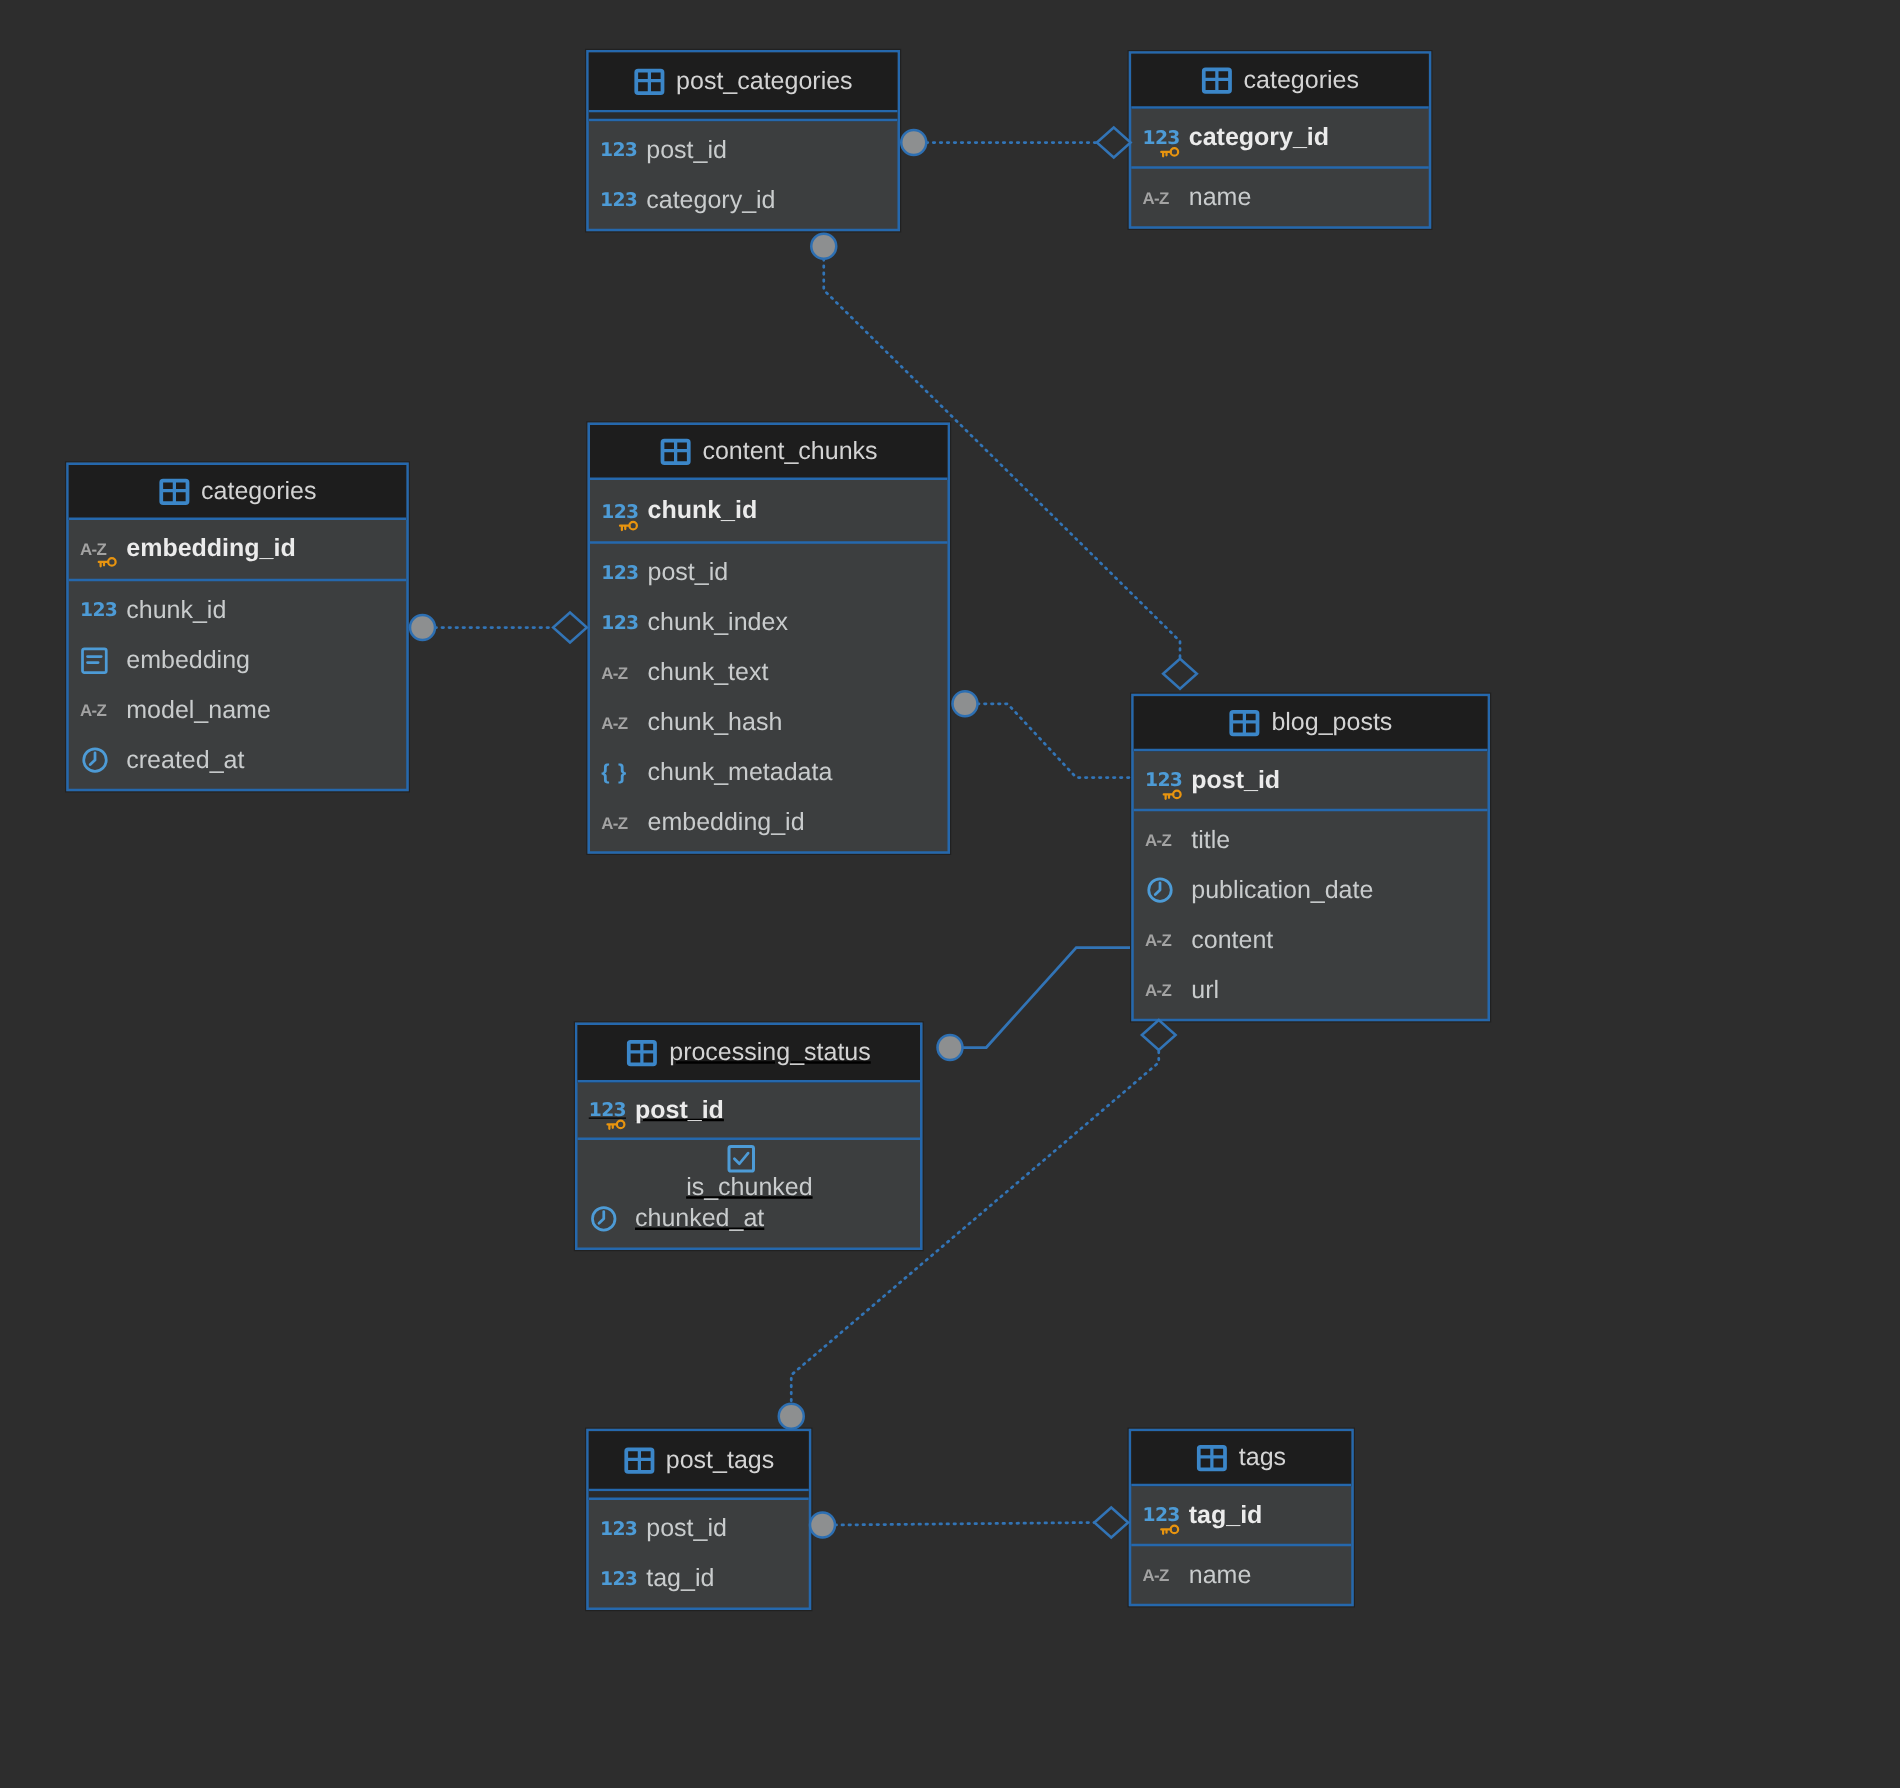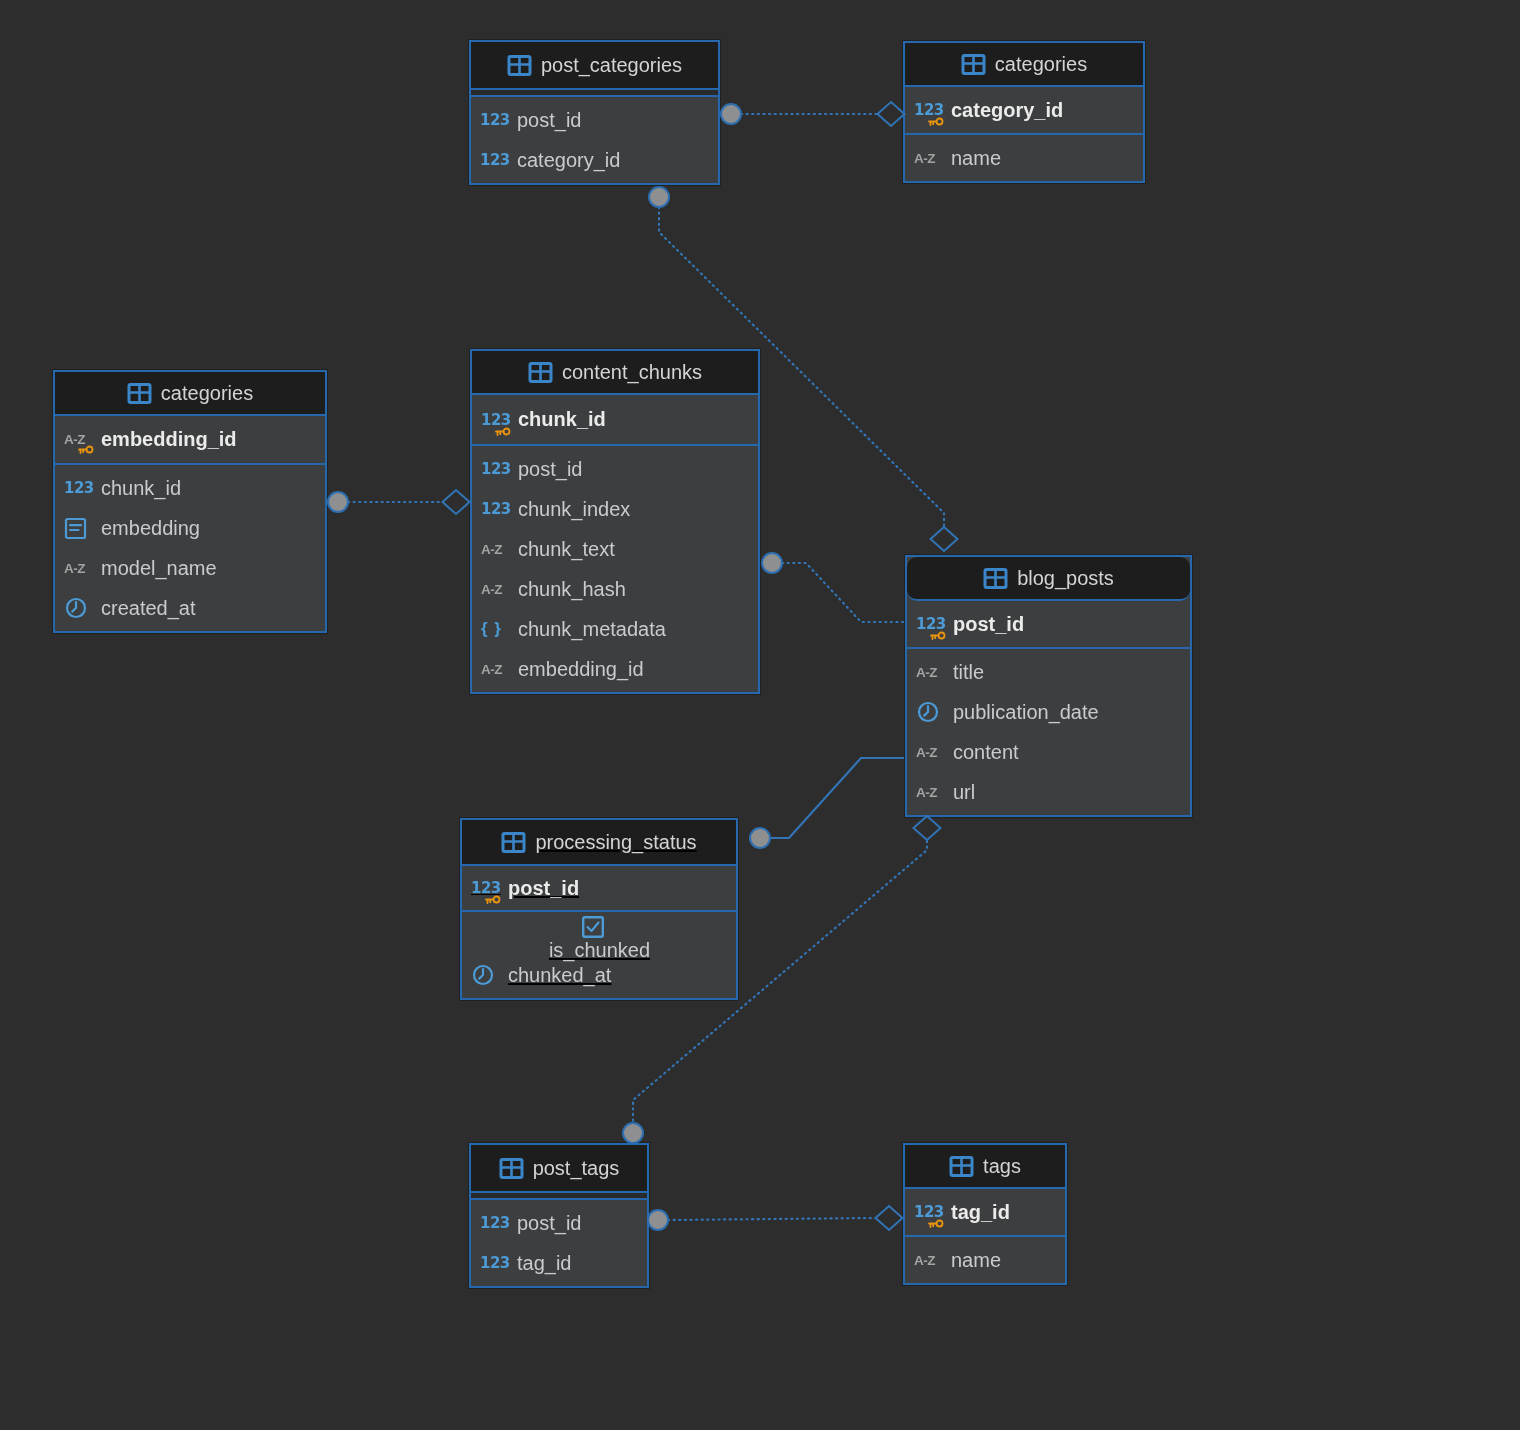--- a/index.html
+++ b/index.html
@@ -101,21 +101,21 @@
       </div>
       <div class="tbl-body" style="padding: 0px;">
         <div class="col-row" style="height: 46px;">
           <span class="type-icon">
             <span class="glyph-az">A-Z</span>
           </span>
           <span class="col-name">name</span>
         </div>
       </div>
     </div>
-    <div class="tbl" style="left: 470px; top: 349px; width: 290px;">
+    <div class="tbl" style="left: 470px; top: 338px; width: 290px;">
       <div class="tbl-header" style="height: 42px;">
         <span class="tbl-icon">
           <svg width="25" height="23" viewBox="0 0 25 23" fill="none">
             <rect x="2" y="2.5" width="21" height="18" rx="1.5" stroke="#3b86c8" stroke-width="3"></rect>
             <path d="M2.5 10.5 H22.5 M12.5 3 V20" stroke="#3b86c8" stroke-width="2.6"></path>
           </svg>
         </span>
         <span class="tbl-title">content_chunks</span>
       </div>
       <div class="pk-section">
@@ -222,21 +222,21 @@
             <svg width="24" height="24" viewBox="0 0 24 24" fill="none">
               <circle cx="12" cy="12" r="9" stroke="#4d9bd6" stroke-width="2.2"></circle>
               <path d="M12 12 V6.2 M12 12 L8.2 15.6" stroke="#4d9bd6" stroke-width="2.2" stroke-linecap="round"></path>
             </svg>
           </span>
           <span class="col-name">created_at</span>
         </div>
       </div>
     </div>
     <div class="tbl" style="left: 905px; top: 555px; width: 287px;">
-      <div class="tbl-header" style="height: 42px; border-radius: 10px;">
+      <div class="tbl-header" style="height: 42px;">
         <span class="tbl-icon">
           <svg width="25" height="23" viewBox="0 0 25 23" fill="none">
             <rect x="2" y="2.5" width="21" height="18" rx="1.5" stroke="#3b86c8" stroke-width="3"></rect>
             <path d="M2.5 10.5 H22.5 M12.5 3 V20" stroke="#3b86c8" stroke-width="2.6"></path>
           </svg>
         </span>
         <span class="tbl-title">blog_posts</span>
       </div>
       <div class="pk-section">
         <div class="col-row pk" style="height: 46px;">
@@ -346,21 +346,21 @@
           <span class="col-name">post_id</span>
         </div>
         <div class="col-row" style="height: 40px;">
           <span class="type-icon">
             <span class="glyph-num">123</span>
           </span>
           <span class="col-name">tag_id</span>
         </div>
       </div>
     </div>
-    <div class="tbl" style="left: 903px; top: 1143px; width: 164px;">
+    <div class="tbl" style="left: 903px; top: 1143px; width: 180px;">
       <div class="tbl-header" style="height: 42px;">
         <span class="tbl-icon">
           <svg width="25" height="23" viewBox="0 0 25 23" fill="none">
             <rect x="2" y="2.5" width="21" height="18" rx="1.5" stroke="#3b86c8" stroke-width="3"></rect>
             <path d="M2.5 10.5 H22.5 M12.5 3 V20" stroke="#3b86c8" stroke-width="2.6"></path>
           </svg>
         </span>
         <span class="tbl-title">tags</span>
       </div>
       <div class="pk-section">

